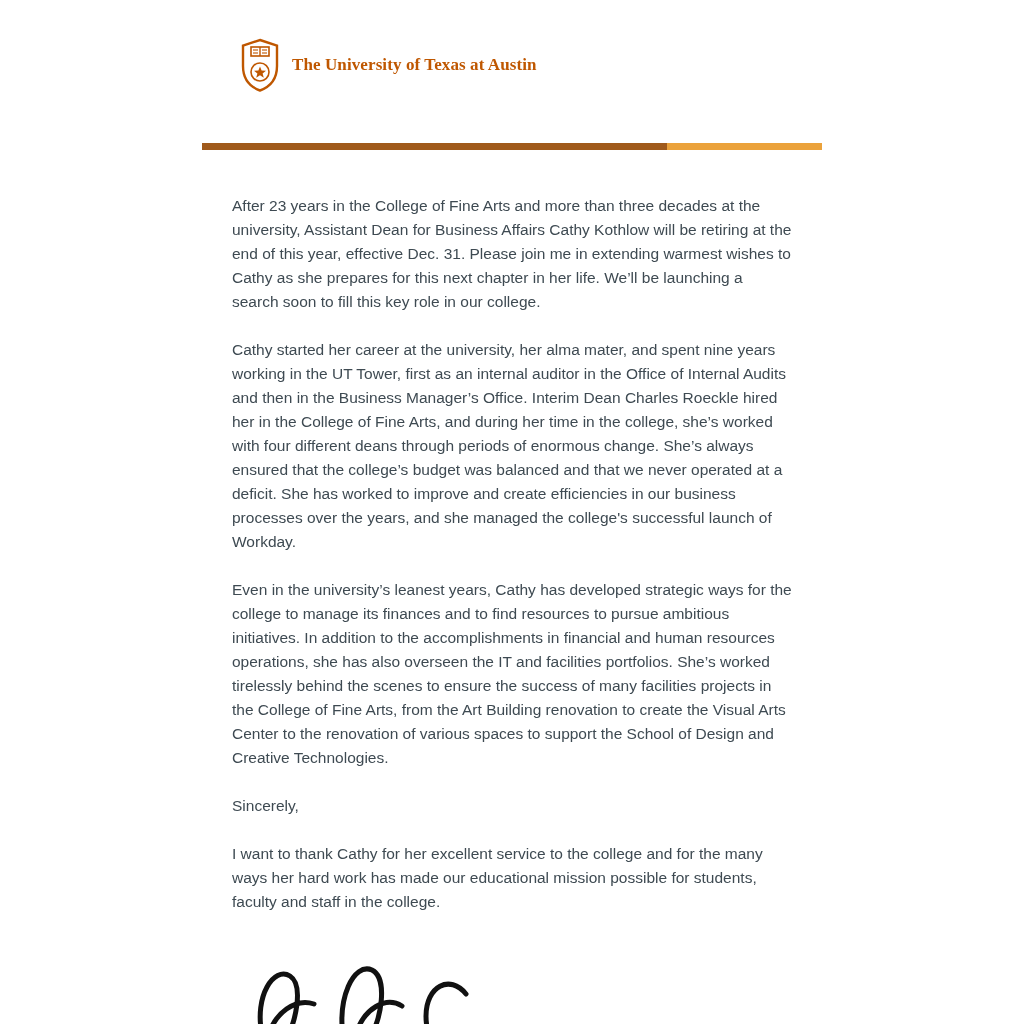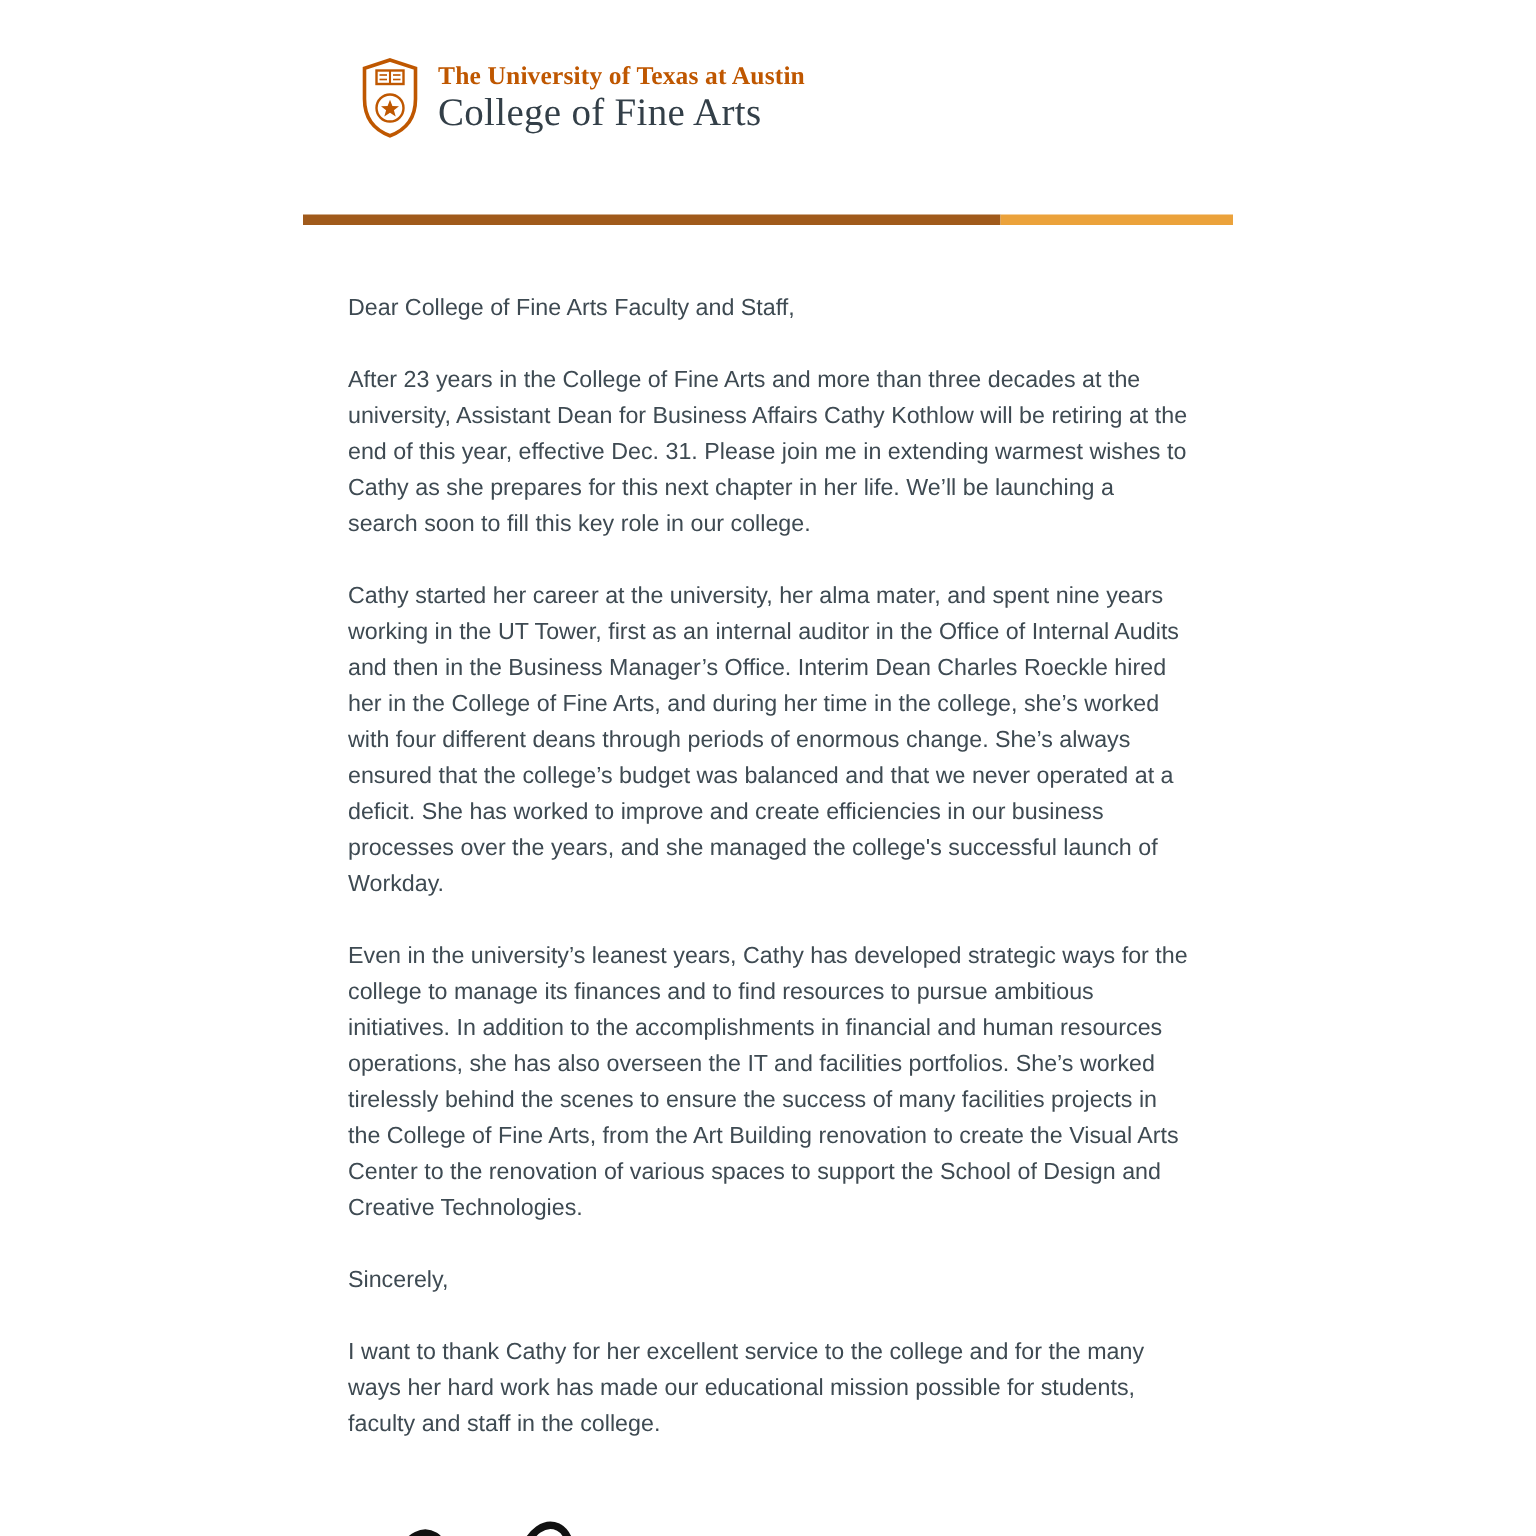--- a/index.html
+++ b/index.html
@@ -92,31 +92,29 @@
         <line x1="20" y1="9" x2="20" y2="18" stroke="#bf5700" stroke-width="1.4"></line>
         <line x1="13" y1="12" x2="18" y2="12" stroke="#bf5700" stroke-width="1.1"></line>
         <line x1="22" y1="12" x2="27" y2="12" stroke="#bf5700" stroke-width="1.1"></line>
         <line x1="13" y1="15" x2="18" y2="15" stroke="#bf5700" stroke-width="1.1"></line>
         <line x1="22" y1="15" x2="27" y2="15" stroke="#bf5700" stroke-width="1.1"></line>
         <circle cx="20" cy="34" r="9" fill="none" stroke="#bf5700" stroke-width="1.6"></circle>
         <path d="M20 28.5 L21.6 32.6 L26 32.8 L22.6 35.5 L23.8 39.7 L20 37.2 L16.2 39.7 L17.4 35.5 L14 32.8 L18.4 32.6 Z" fill="#bf5700"></path>
       </svg>
       <div class="logo-text">
         <div class="university-name">The University of Texas at Austin</div>
-        <div class="college-name">College of Fine Arts</div>
       </div>
     </div>
 
     <div class="divider">
       <div class="divider-dark"></div>
       <div class="divider-light"></div>
     </div>
 
     <div class="letter">
-      <p>Dear College of Fine Arts Faculty and Staff,</p>
       <p>After 23 years in the College of Fine Arts and more than three decades at the university, Assistant Dean for Business Affairs Cathy Kothlow will be retiring at the end of this year, effective Dec. 31. Please join me in extending warmest wishes to Cathy as she prepares for this next chapter in her life. We’ll be launching a search soon to fill this key role in our college.</p>
       <p>Cathy started her career at the university, her alma mater, and spent nine years working in the UT Tower, first as an internal auditor in the Office of Internal Audits and then in the Business Manager’s Office. Interim Dean Charles Roeckle hired her in the College of Fine Arts, and during her time in the college, she’s worked with four different deans through periods of enormous change. She’s always ensured that the college’s budget was balanced and that we never operated at a deficit. She has worked to improve and create efficiencies in our business processes over the years, and she managed the college's successful launch of Workday.</p>
       <p>Even in the university’s leanest years, Cathy has developed strategic ways for the college to manage its finances and to find resources to pursue ambitious initiatives. In addition to the accomplishments in financial and human resources operations, she has also overseen the IT and facilities portfolios.  She’s worked tirelessly behind the scenes to ensure the success of many facilities projects in the College of Fine Arts, from the Art Building renovation to create the Visual Arts Center to the renovation of various spaces to support the School of Design and Creative Technologies.</p>
       <p>Sincerely,</p>
       <p>I want to thank Cathy for her excellent service to the college and for the many ways her hard work has made our educational mission possible for students, faculty and staff in the college.</p>
 
       <svg class="signature-svg" viewBox="0 0 300 160" aria-hidden="true">
         <path d="M18 96 C10 58 30 28 46 38 C60 47 52 86 40 104 C30 119 18 128 24 100 C30 74 52 60 70 66" fill="none" stroke="#111111" stroke-width="5" stroke-linecap="round"></path>
         <path d="M100 104 C92 60 110 24 128 32 C144 40 138 82 124 102 C114 116 104 124 112 96 C120 70 142 58 158 68" fill="none" stroke="#111111" stroke-width="5" stroke-linecap="round"></path>
         <path d="M222 56 C206 36 182 48 182 78 C182 108 204 122 226 112" fill="none" stroke="#111111" stroke-width="5" stroke-linecap="round"></path>

